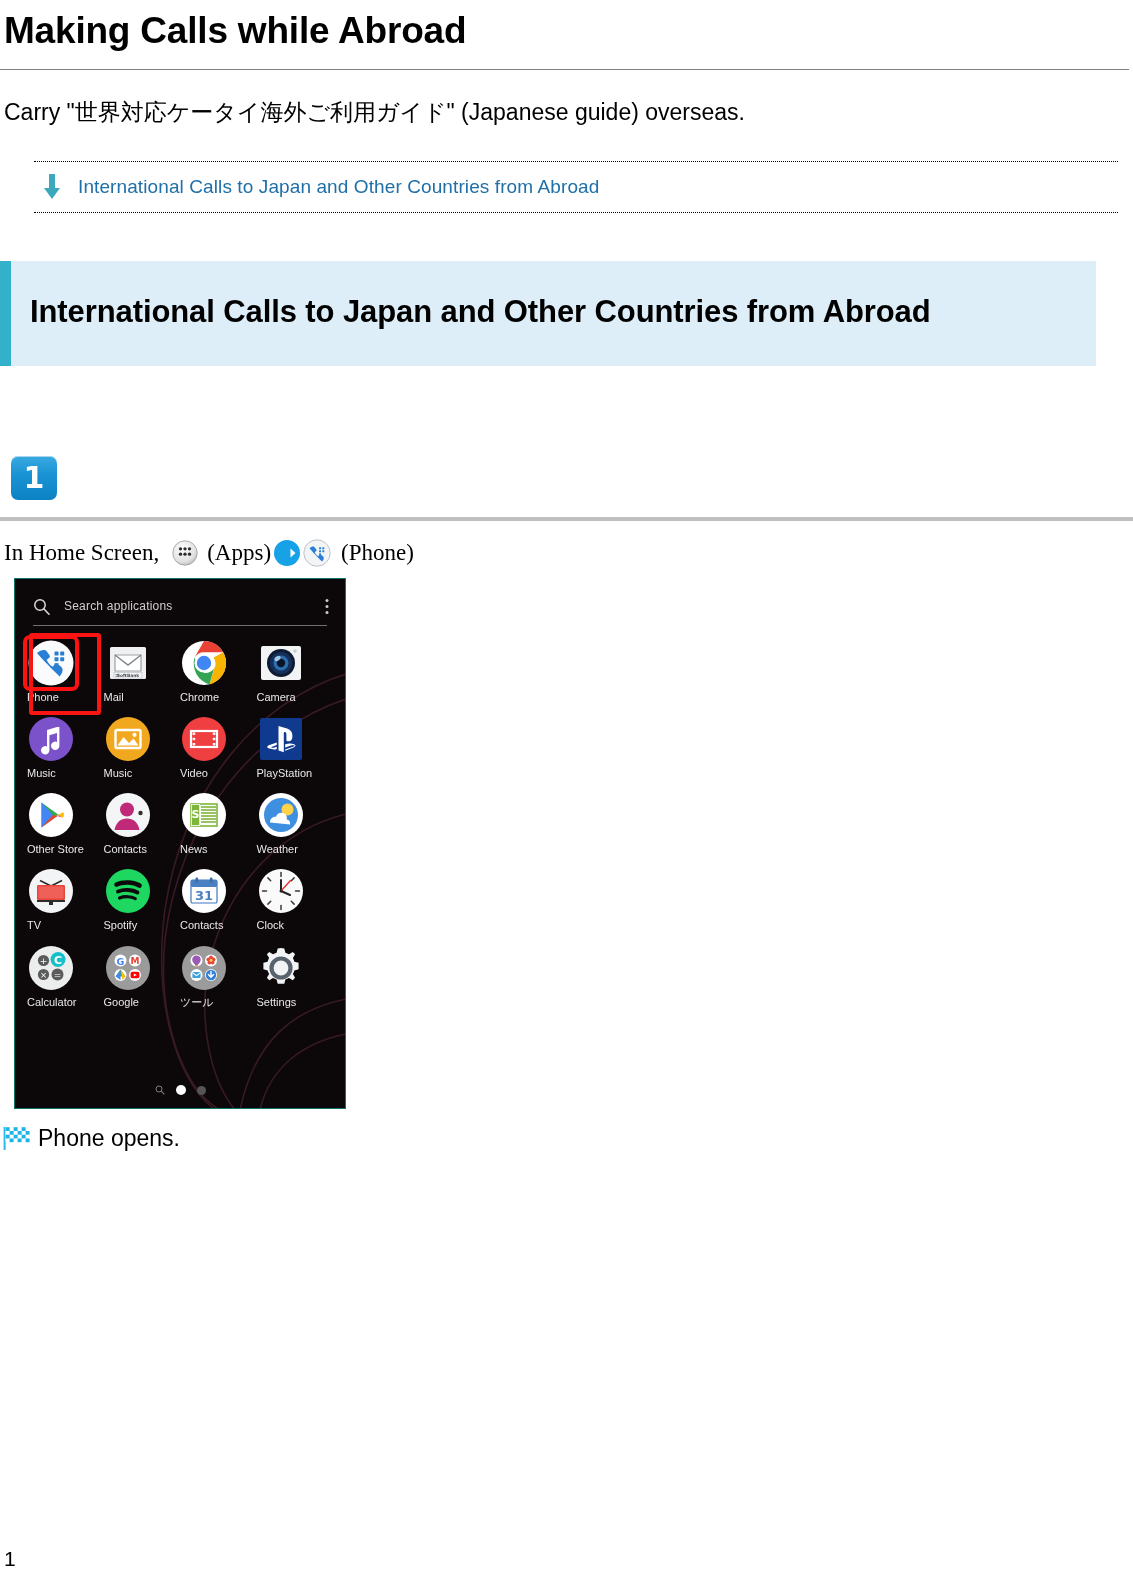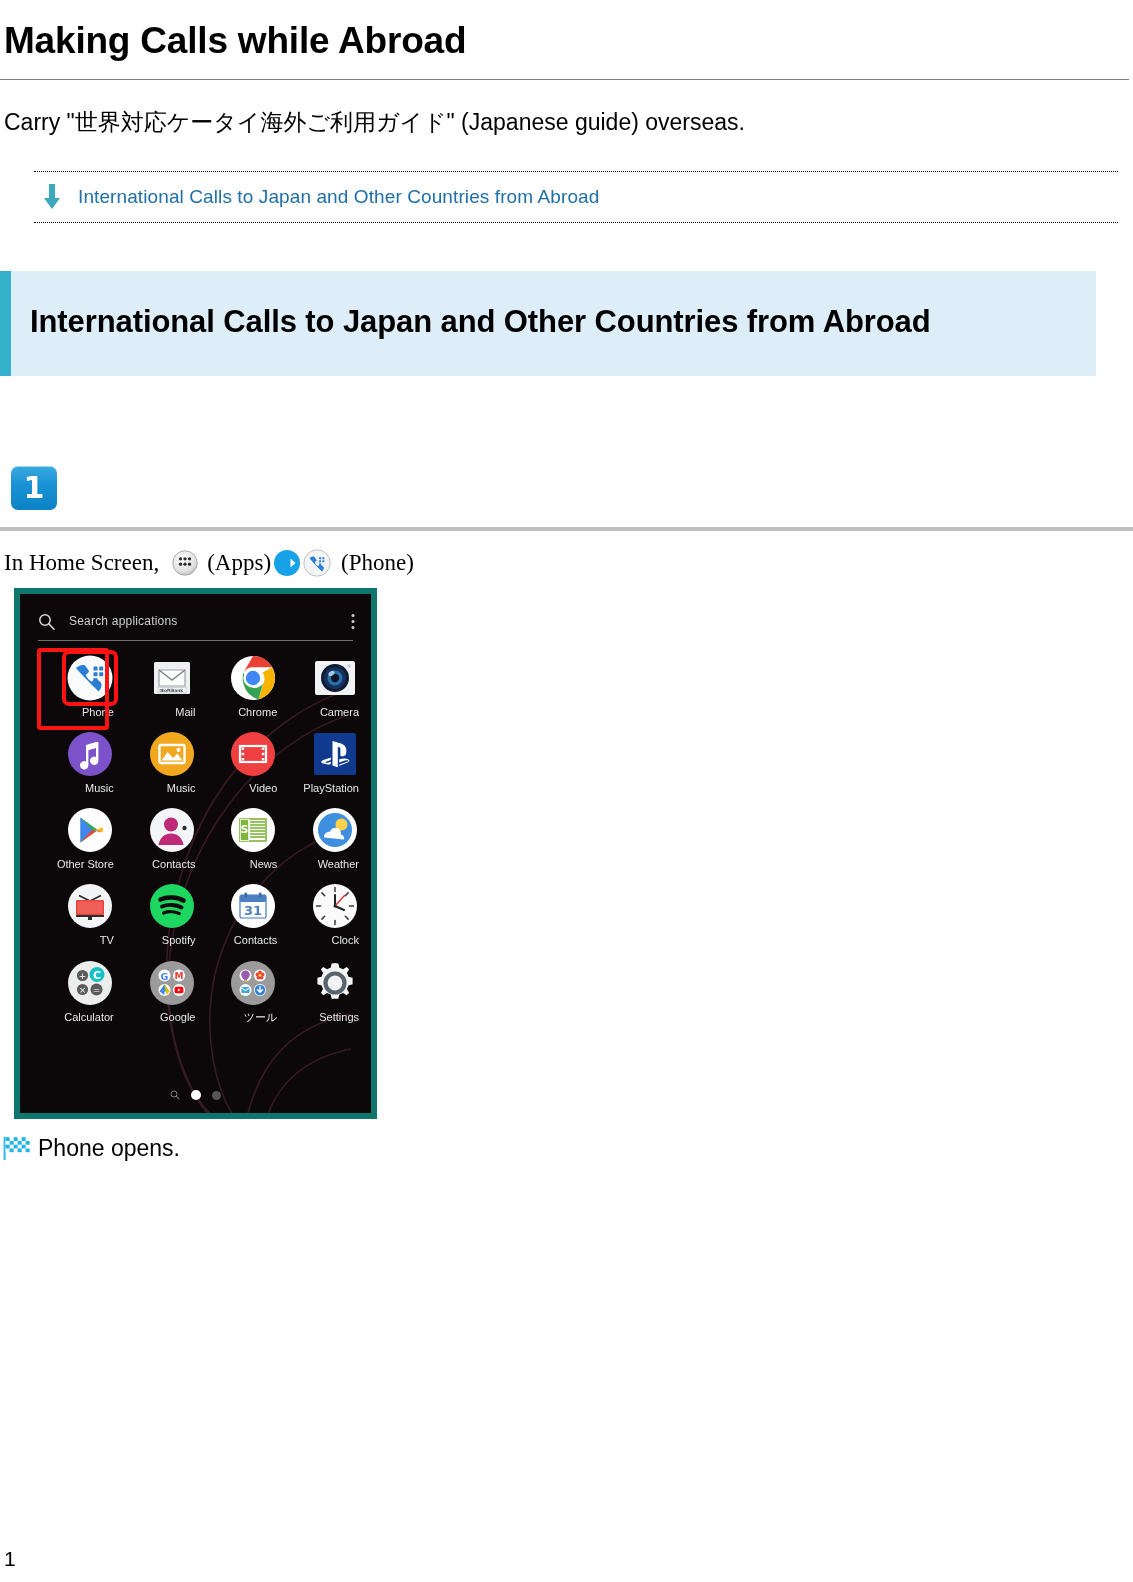--- a/index.html
+++ b/index.html
@@ -16,21 +16,21 @@
     color: #000000;
     overflow: hidden;
   }
 
   
   .page-title {
     font-size: 37px;
     font-weight: bold;
     letter-spacing: -0.2px;
     line-height: 1.05;
-    padding: 22px 0 0 4px;
+    padding: 12px 0 0 4px;
     color: #000;
   }
   .title-rule {
     margin: 18px 0 0 0;
     height: 1px;
     background: #7f7f7f;
     width: 1129px;
   }
 
   
@@ -126,24 +126,24 @@
 
   
   .ic { display: inline-block; vertical-align: middle; flex: 0 0 auto; }
   .ic-apps { width: 26px; height: 26px; margin: 0 9px 0 13px; }
   .ic-arrow { width: 28px; height: 28px; margin: 0 1px 0 2px; }
   .ic-phone { width: 28px; height: 28px; margin: 0 10px 0 1px; }
 
   
   .phone-shot {
     margin: 10px 0 0 14px;
-    width: 363px;
+    width: 332px;
     height: 531px;
     background: #0b0608;
-    border: 6px solid #0f766e;
+    border: 1px solid #0f766e;
     position: relative;
     overflow: hidden;
   }
   .shot-bg {
     position: absolute;
     inset: 0;
     background: #0c0709;
   }
   .shot-inner {
     position: absolute;
@@ -175,21 +175,21 @@
 
   .app-grid {
     margin-top: 13px;
     display: grid;
     grid-template-columns: repeat(4, 1fr);
     row-gap: 12px;
   }
   .app-cell {
     display: flex;
     flex-direction: column;
-    align-items: flex-end;
+    align-items: flex-start;
   }
   .app-icon {
     width: 48px; height: 48px;
     display: block;
   }
   .app-label {
     margin-top: 4px;
     color: #e9e9e9;
     font-size: 11px;
     line-height: 1.1;

